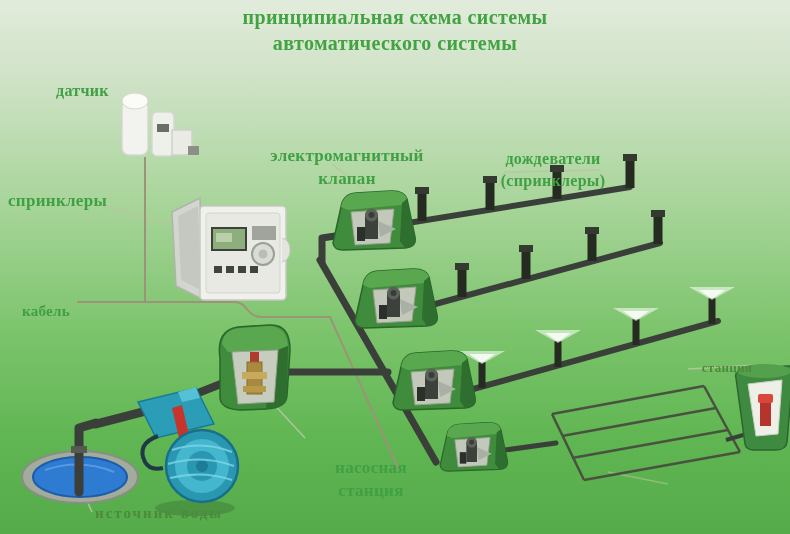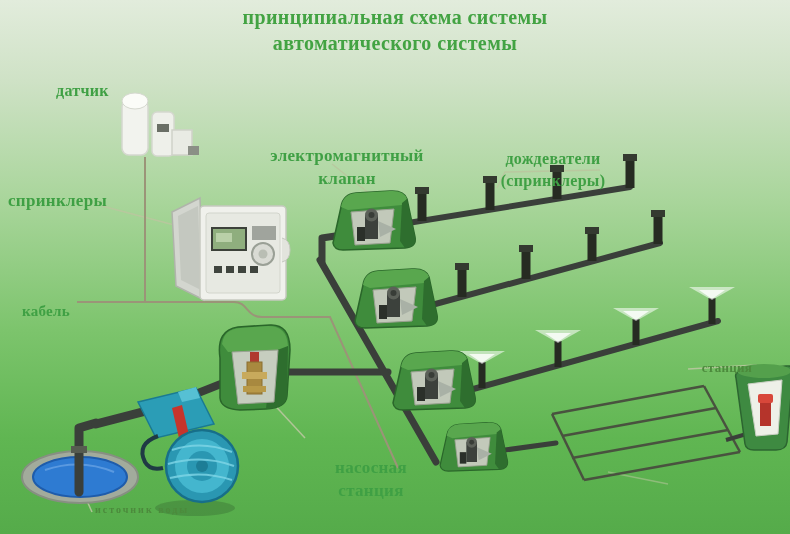--- a/index.html
+++ b/index.html
@@ -245,16 +245,16 @@
 
   <div class="lbl ctr dark" style="left:664px;top:330px;width:126px;font-size:13px;line-height:19px;">
     <div>станция</div>
   </div>
 
   <div class="lbl ctr" style="left:296px;top:428px;width:150px;font-size:17px;line-height:23px;">
     <div>насосная</div>
     <div>станция</div>
   </div>
 
-  <div class="lbl dark" style="left:95px;top:503px;font-size:10px;letter-spacing:2px;">источник воды</div>
+  <div class="lbl dark" style="left:95px;top:503px;font-size:15px;letter-spacing:2px;">источник воды</div>
 
 
 </div>
 
 </body></html>

